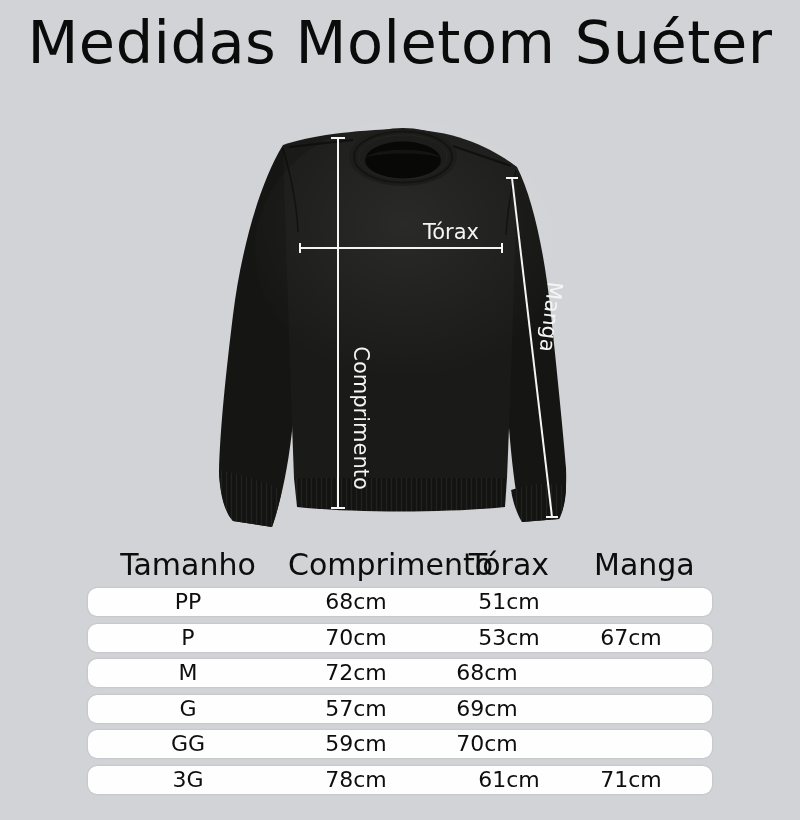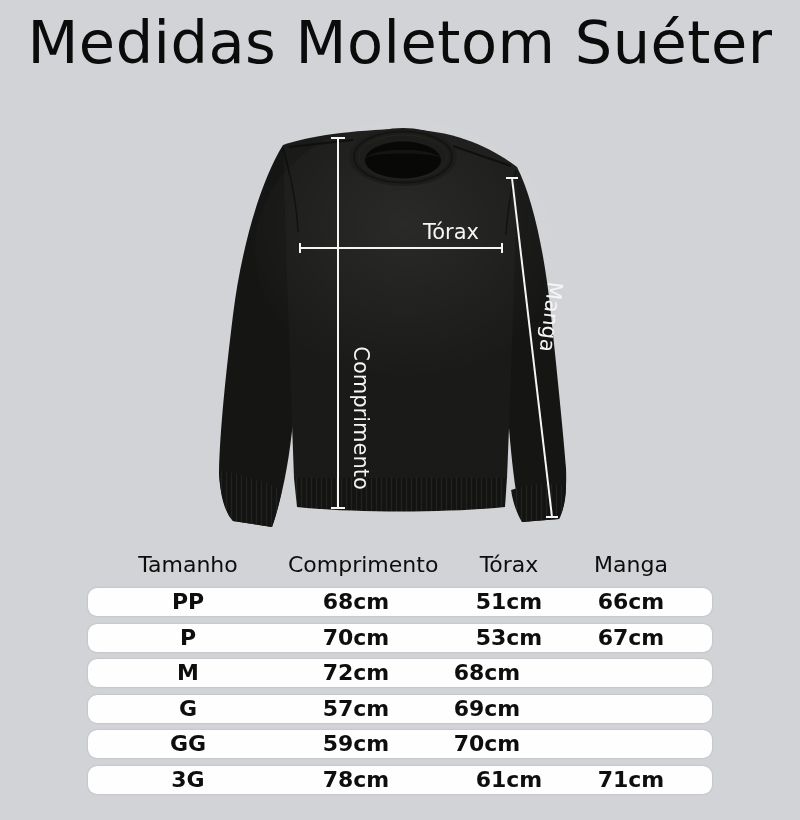--- a/index.html
+++ b/index.html
@@ -15,30 +15,29 @@
     color:#0b0b0b;font-weight:400;letter-spacing:0.5px;
   }
   .figure{
     position:absolute;left:170px;top:100px;width:460px;height:450px;
   }
   .size-table{
     position:absolute;left:88px;top:550px;width:624px;
   }
   .t-head{
     display:grid;grid-template-columns:200px 136px 170px 118px;
-    height:30px;line-height:30px;font-size:22px;color:#0d0d0d;
+    height:30px;line-height:30px;font-size:30px;color:#0d0d0d;
   }
   .t-rows{margin-top:8px;}
   .t-row{
     display:grid;grid-template-columns:200px 136px 170px 118px;
     height:28px;line-height:28px;font-size:22px;
     background:#fefefe;border-radius:9px;
     box-shadow:0 0 2px rgba(0,0,0,0.18);
     margin-bottom:7.6px;
-    font-weight:bold;
   }
   .cell{text-align:center;white-space:nowrap;}
   .c4{padding-right:44px;}
   svg text{
     font-family:"DejaVu Sans","Liberation Sans",sans-serif;
     fill:#f5f5f5;font-size:21px;
   }
 </style>
 </head>
 <body>
@@ -115,21 +114,20 @@
     <div class="cell">Tamanho</div>
     <div class="cell">Comprimento</div>
     <div class="cell">Tórax</div>
     <div class="cell c4">Manga</div>
   </div>
   <div class="t-rows">
     <div class="t-row">
       <div class="cell">PP</div>
       <div class="cell">68cm</div>
       <div class="cell">51cm</div>
-      <div class="cell c4">66cm</div>
     </div>
     <div class="t-row">
       <div class="cell">P</div>
       <div class="cell">70cm</div>
       <div class="cell">53cm</div>
       <div class="cell c4">67cm</div>
     </div>
     <div class="t-row">
       <div class="cell">M</div>
       <div class="cell">72cm</div>

